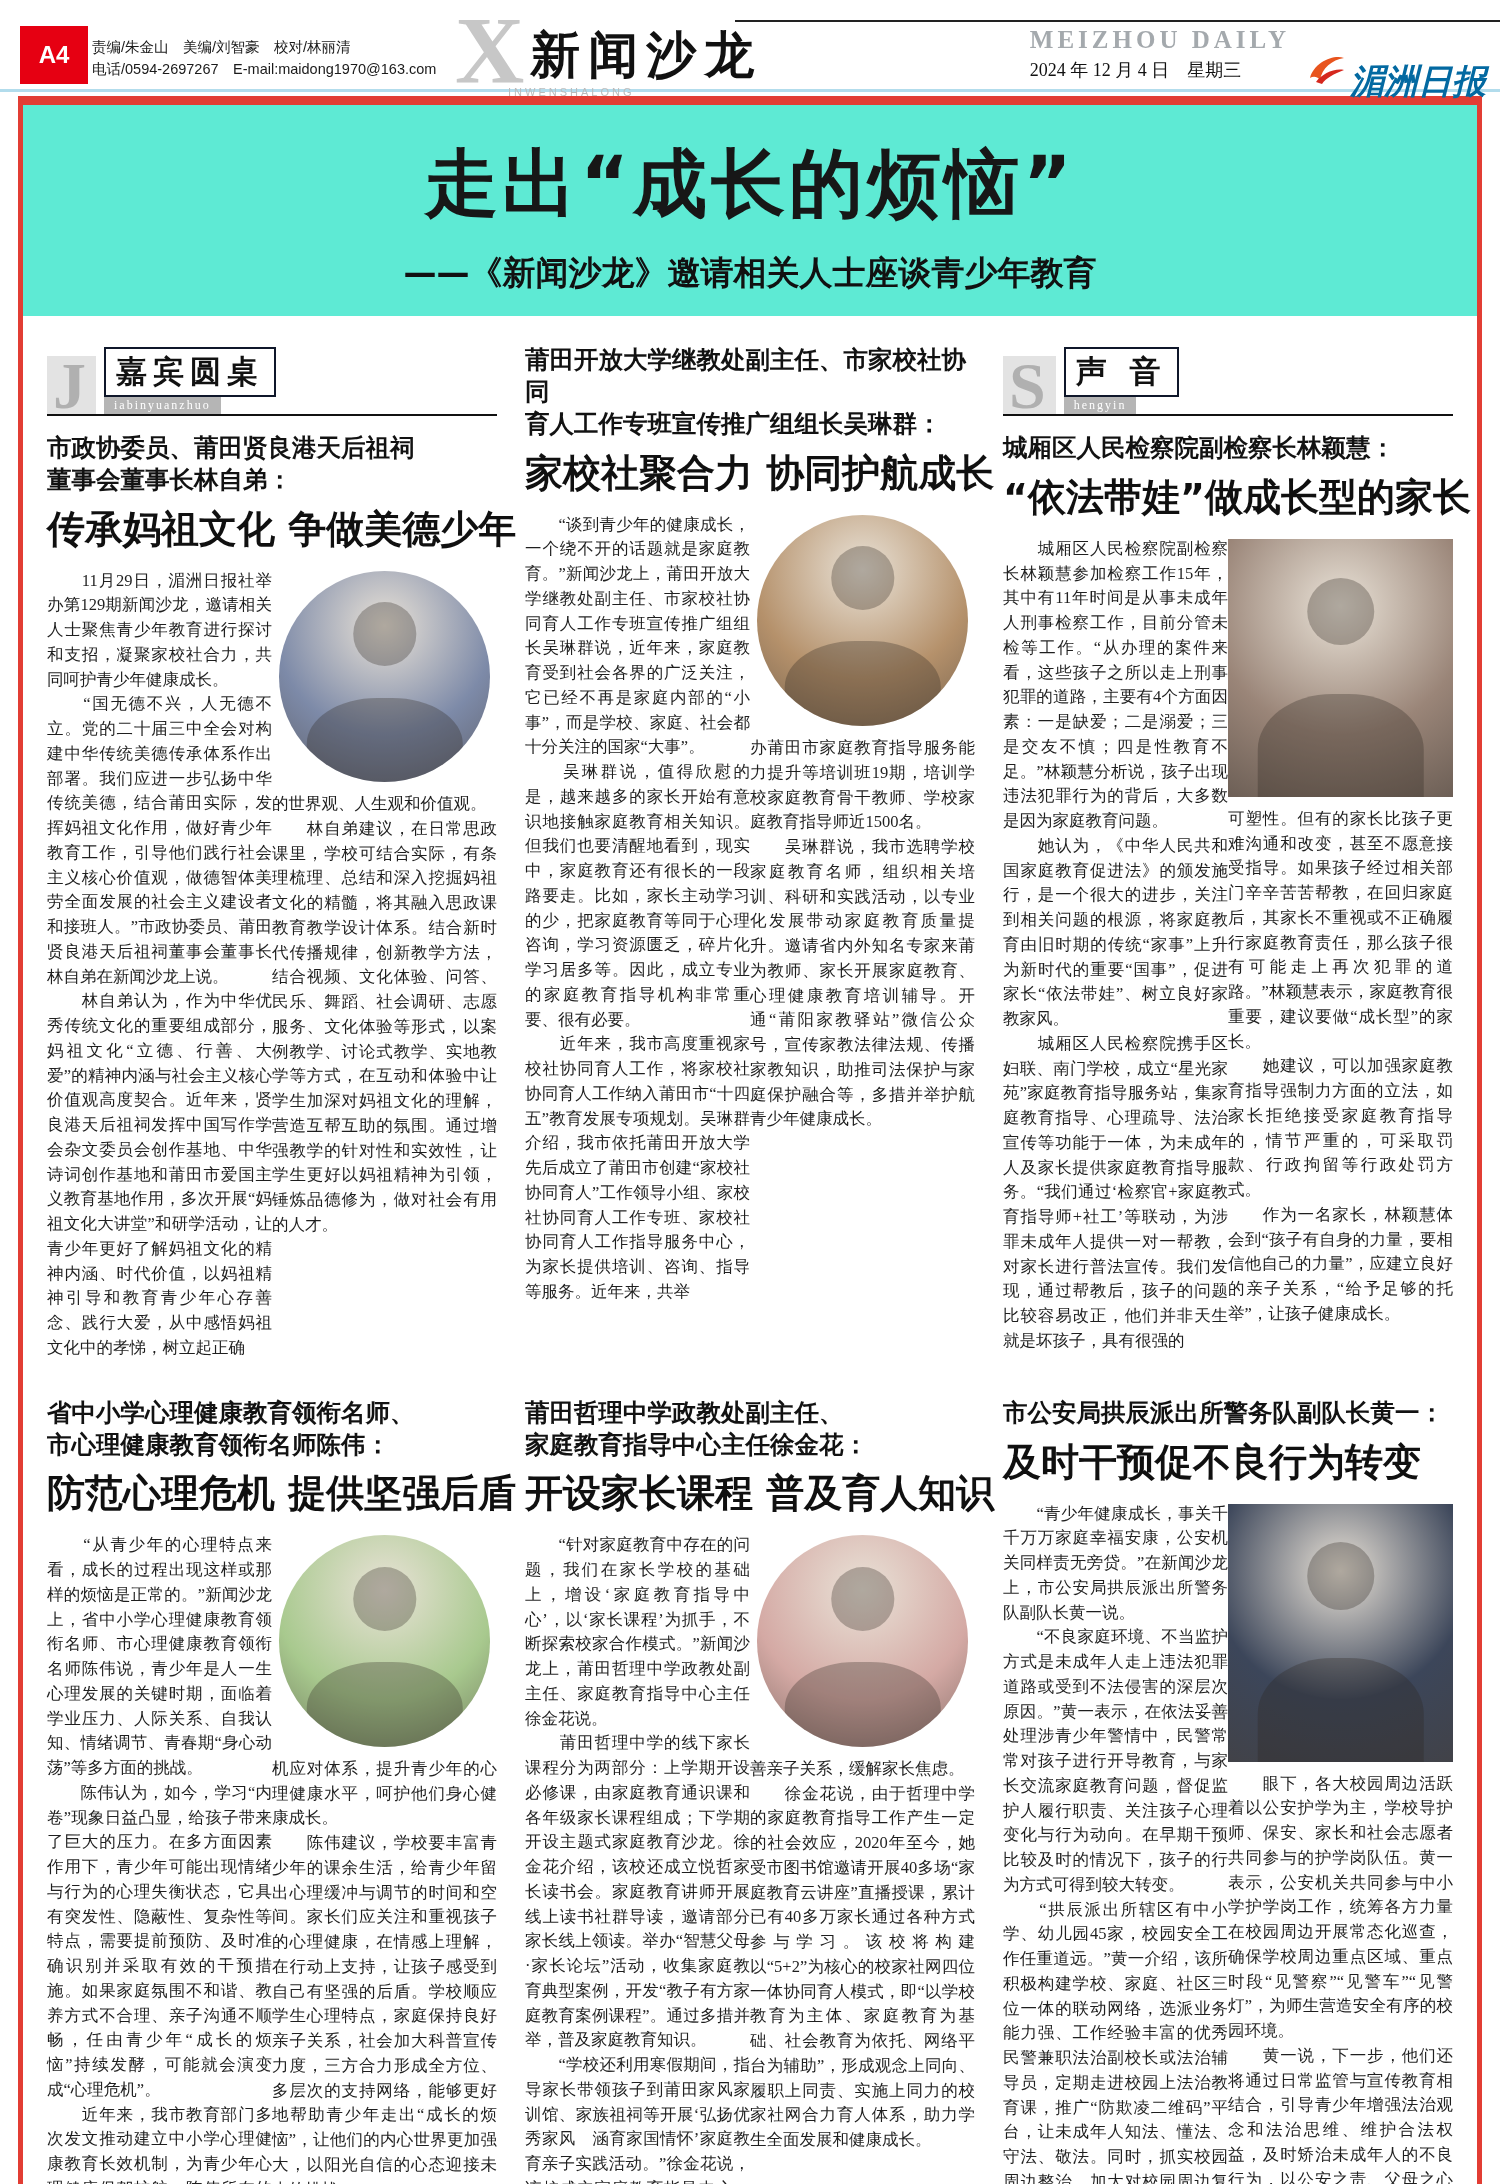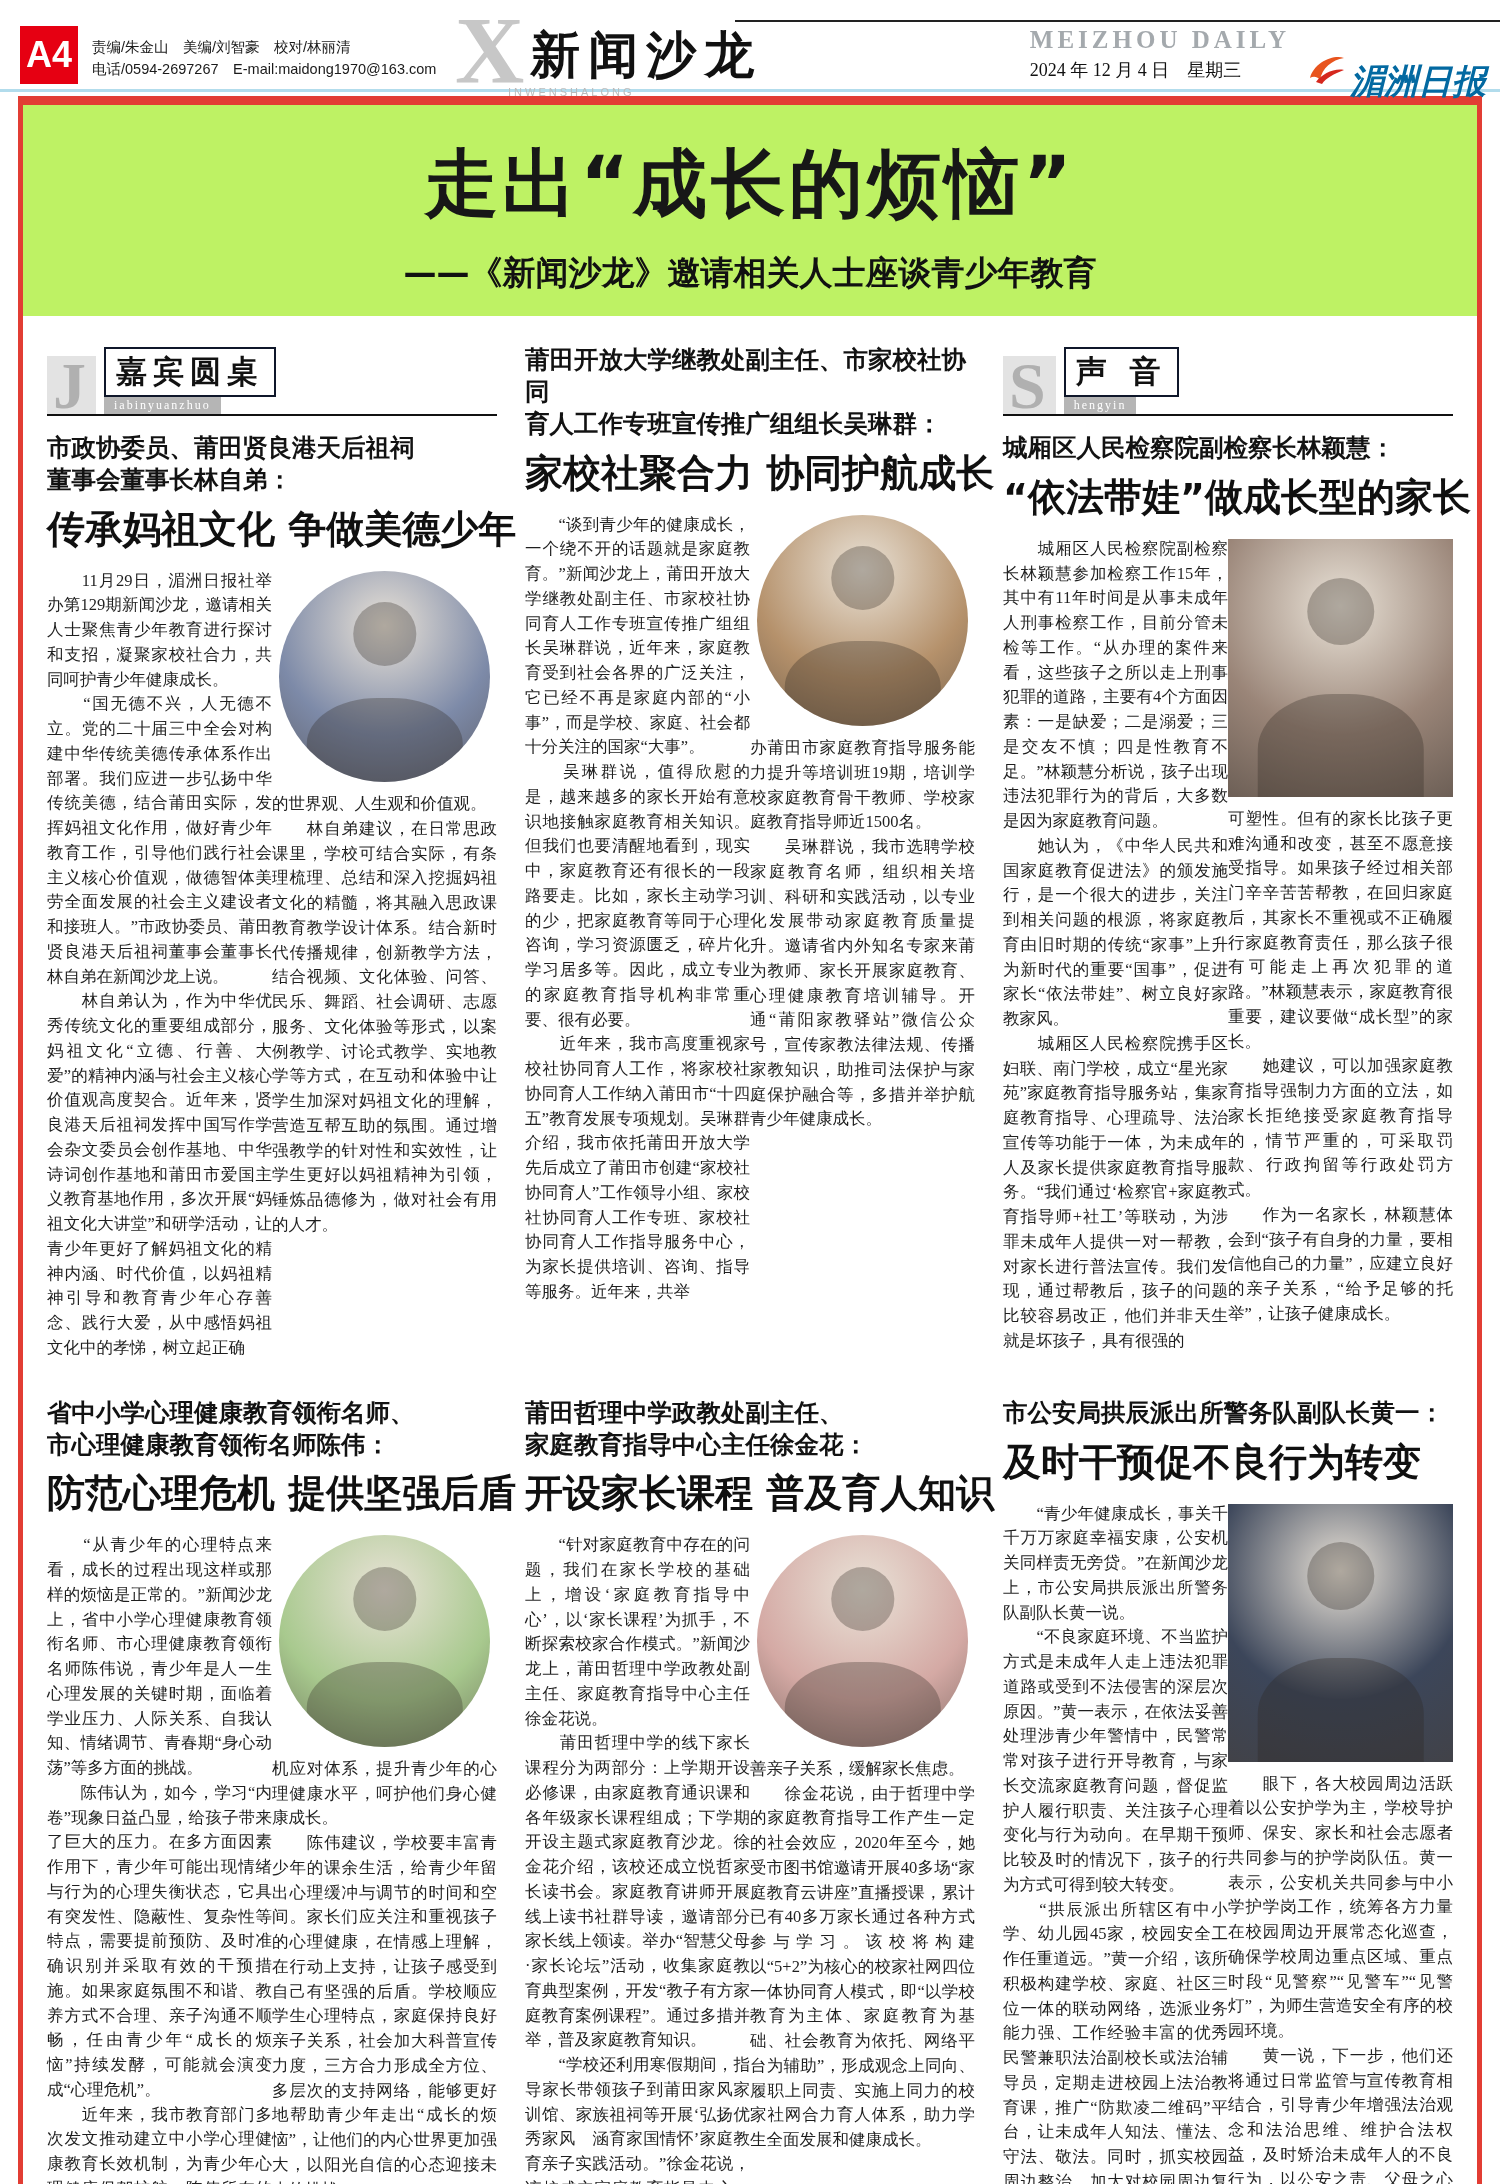--- a/index.html
+++ b/index.html
@@ -2,43 +2,43 @@
 <html><head>
 <meta charset="utf-8">
 <style>
   * { box-sizing: border-box; }
   html,body { margin:0; padding:0; background:#ffffff; }
   .page { width:1500px; margin:0 auto; background:#fff; font-family:"Liberation Serif","DejaVu Serif",serif; }
 
   
   .topbar { position:relative; height:92px; border-bottom:3px solid #b2dcec; }
   .topline-right { position:absolute; top:20px; left:735px; right:0; height:2px; background:#222; }
-  .page-label { position:absolute; left:20px; top:26px; width:58px; height:58px; background:#e60012; color:#fff;
-    font-family:"Liberation Sans","DejaVu Sans",sans-serif; font-weight:bold; font-size:36px;
+  .page-label { position:absolute; left:20px; top:26px; width:68px; height:58px; background:#e60012; color:#fff;
+    font-family:"Liberation Sans","DejaVu Sans",sans-serif; font-weight:bold; font-size:24px;
     display:flex; align-items:center; justify-content:center; }
   .credits { position:absolute; left:92px; top:36px; font-family:"Liberation Sans","DejaVu Sans",sans-serif;
     font-size:14.5px; color:#1a1a1a; line-height:1.55; }
   .masthead { position:absolute; left:455px; top:8px; display:flex; align-items:flex-start; }
   .big-x { font-size:96px; line-height:0.9; color:#c7c7c7; font-weight:bold; font-family:"Liberation Serif",serif; }
   .mast-cn { font-size:50px; font-weight:bold; color:#111; letter-spacing:8px; margin:14px 0 0 6px;
     font-family:"DejaVu Sans","Liberation Sans",sans-serif; }
   .mast-py { position:absolute; left:53px; top:78px; font-size:11px; letter-spacing:3px; color:#bbb;
     font-family:"Liberation Sans",sans-serif; }
   .mast-right { position:absolute; right:210px; top:26px; text-align:left; }
   .mast-en { font-size:25px; font-weight:bold; color:#a4a9ad; letter-spacing:4px; font-family:"Liberation Serif",serif; }
   .mast-date { font-size:18px; color:#111; margin-top:4px; }
   .logo { position:absolute; right:14px; top:30px; display:flex; align-items:center; }
   .logo-swoosh { width:44px; height:40px; margin-right:2px; }
   .logo-text { font-size:34px; color:#0369a1; font-weight:bold; font-style:italic; font-family:"Liberation Serif",serif;margin-top:29px; }
 
   
   .frame { margin:4px 18px 8px; border:5px solid #e23d34; border-top-width:9px; padding-bottom:8px; }
 
   
-  .lead { background:#bef264; text-align:center; padding:30px 10px 20px; }
+  .lead { background:#5eead4; text-align:center; padding:30px 10px 20px; }
   .lead-title { font-size:74px; font-weight:bold; color:#171717; letter-spacing:4px; margin:0;
     font-family:"DejaVu Sans","Liberation Sans",sans-serif; }
   .lead-sub { font-size:33px; font-weight:bold; color:#111; margin-top:16px;
     font-family:"DejaVu Sans","Liberation Sans",sans-serif; }
 
   
   .grid { display:grid; grid-template-columns:repeat(3,1fr); column-gap:28px; row-gap:36px; padding:28px 24px 0; }
   .card { min-width:0; }
 
   .stag { display:flex; align-items:flex-end; border-bottom:2px solid #111; margin-bottom:16px; height:72px; position:relative; }

